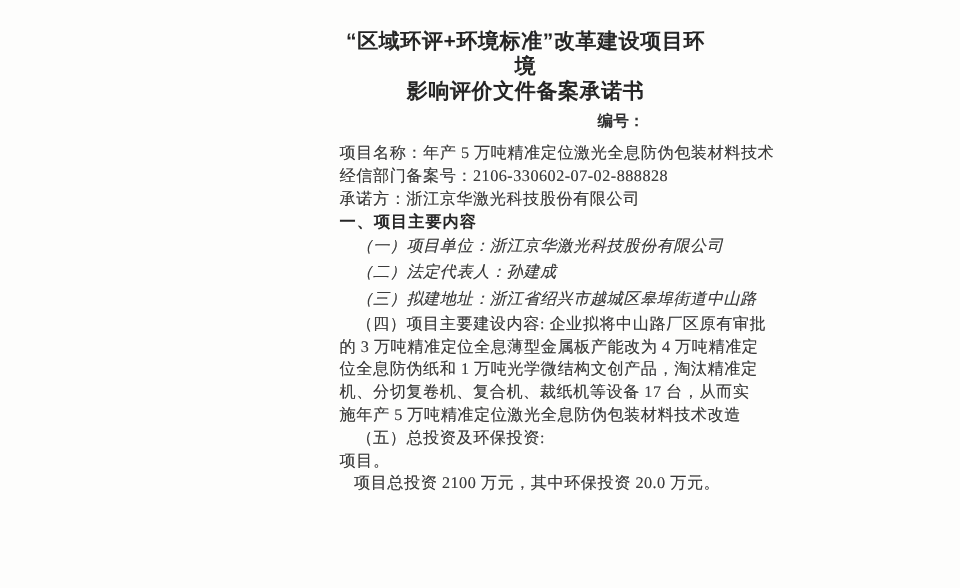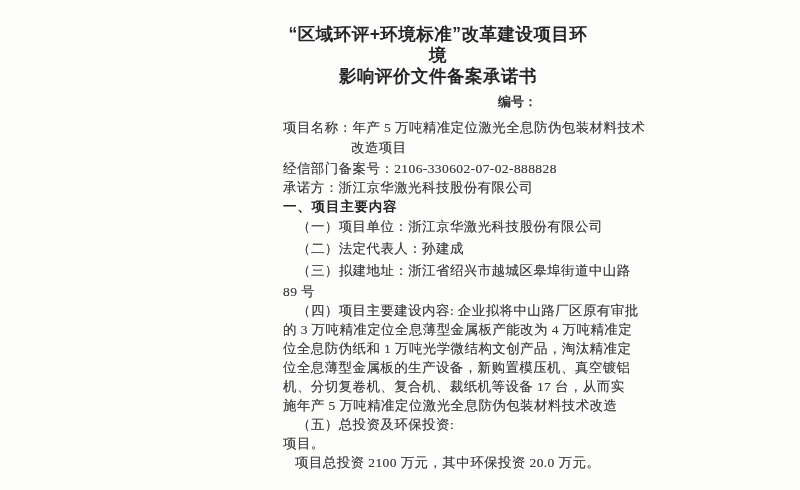--- a/index.html
+++ b/index.html
@@ -30,33 +30,34 @@
     letter-spacing: 0.5px;
     color: #262626;
   }
   .serial {
     margin-top: 7px;
     margin-left: 215px;
     font-size: 13px;
     font-weight: 600;
     color: #333333;
     line-height: 16px;
+    font-family: Liberation Mono, monospace;
   }
   .body {
     margin-top: 8px;
     font-size: 13.5px;
     letter-spacing: 0.4px;
     color: #3c3c3c;
     text-shadow: 0 0 0.4px rgba(70,70,70,0.55);
   }
   .ln { line-height: 19px; white-space: nowrap; }
   .ln.cont { margin-left: 68px; line-height: 22px; }
   .ln.ind { margin-left: 14px; }
   .ln.ind-sm { margin-left: 12px; }
-  .ln.sp { line-height: 22px; }
+  .ln.sp { line-height: 22px; font-style: italic; }
   .ln.head {
     font-family: "Liberation Sans", "DejaVu Sans", sans-serif;
     font-weight: 700;
     color: #262626;
     letter-spacing: 0.8px;
     text-shadow: none;
   }
 </style>
 </head>
 <body>
@@ -66,32 +67,29 @@
 
     <div class="title">
       <div>“区域环评+环境标准”改革建设项目环境</div>
       <div>影响评价文件备案承诺书</div>
     </div>
 
     <div class="serial">编号：</div>
 
     <div class="body">
       <div class="ln">项目名称：年产 5 万吨精准定位激光全息防伪包装材料技术</div>
-      <div class="ln cont">改造项目</div>
       <div class="ln">经信部门备案号：2106-330602-07-02-888828</div>
       <div class="ln">承诺方：浙江京华激光科技股份有限公司</div>
       <div class="ln head">一、项目主要内容</div>
       <div class="ln ind sp">（一）项目单位：浙江京华激光科技股份有限公司</div>
       <div class="ln ind sp">（二）法定代表人：孙建成</div>
       <div class="ln ind sp">（三）拟建地址：浙江省绍兴市越城区皋埠街道中山路</div>
-      <div class="ln">89 号</div>
       <div class="ln ind">（四）项目主要建设内容: 企业拟将中山路厂区原有审批</div>
       <div class="ln">的 3 万吨精准定位全息薄型金属板产能改为 4 万吨精准定</div>
       <div class="ln">位全息防伪纸和 1 万吨光学微结构文创产品，淘汰精准定</div>
-      <div class="ln">位全息薄型金属板的生产设备，新购置模压机、真空镀铝</div>
       <div class="ln">机、分切复卷机、复合机、裁纸机等设备 17 台，从而实</div>
       <div class="ln">施年产 5 万吨精准定位激光全息防伪包装材料技术改造</div>
       <div class="ln ind">（五）总投资及环保投资:</div>
       <div class="ln">项目。</div>
       <div class="ln ind-sm">项目总投资 2100 万元，其中环保投资 20.0 万元。</div>
 
     </div>
 
   </div>
 </div>

